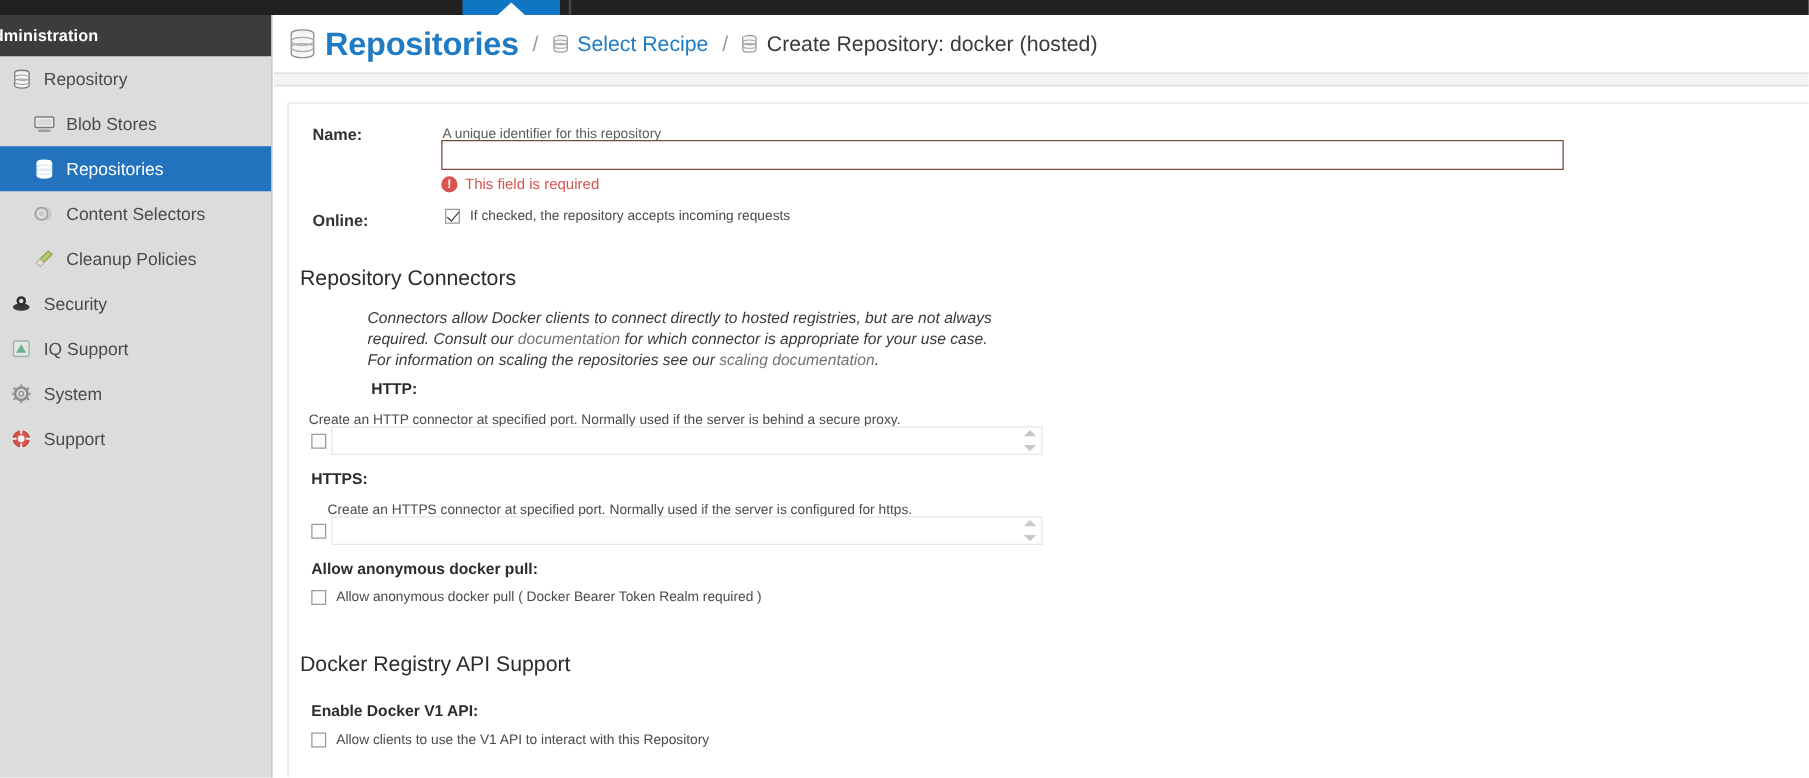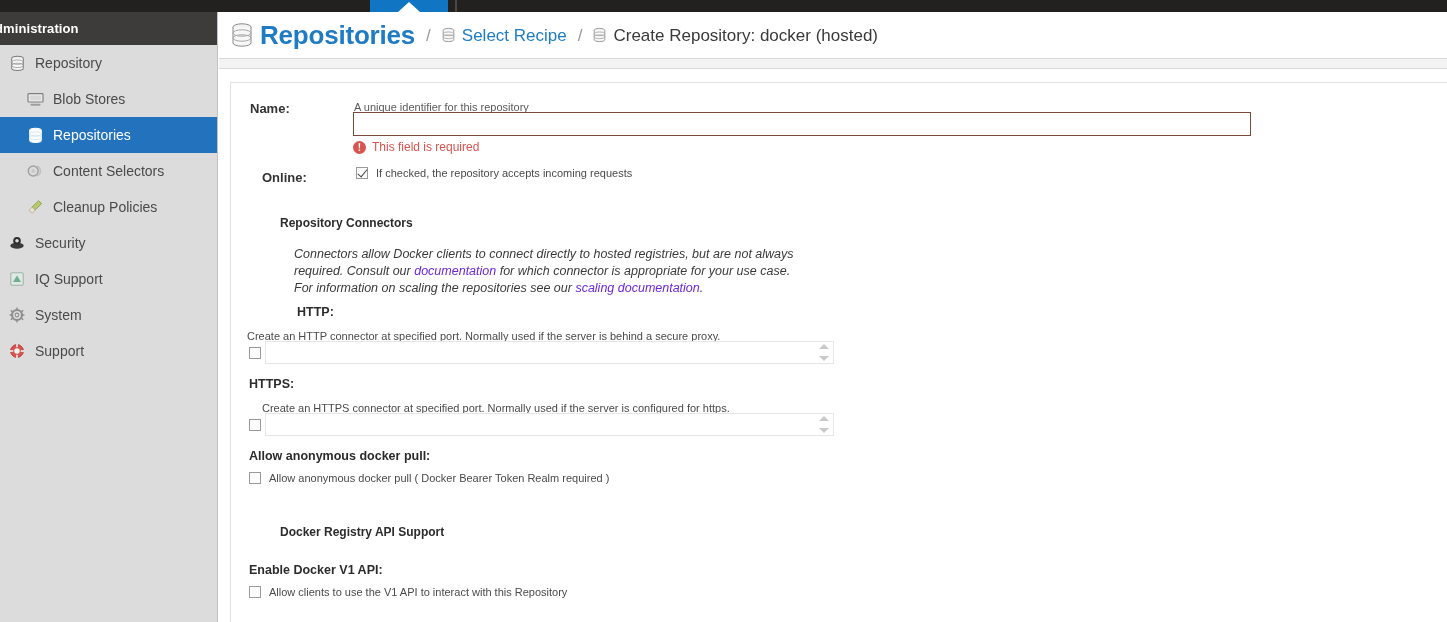--- a/index.html
+++ b/index.html
@@ -219,34 +219,33 @@
     display: flex;
     align-items: flex-start;
   }
   .cbx-row .cbx-label {
     font-size: 11px;
     color: #4a4a4a;
     margin-left: 8px;
   }
 
   .section-title {
-    font-size: 12px;
-    font-weight: bold;
+    font-size: 17px;
+    font-weight: normal;
     color: #2c2c2c;
-    margin-left: 40px;
   }
   .section-desc {
     font-size: 12.5px;
     font-style: italic;
     color: #3a3a3a;
     line-height: 17px;
     width: 500px;
   }
   .section-desc a {
-    color: #6d28d9;
+    color: #737373;
     text-decoration: none;
   }
   .sub-label {
     font-size: 12.5px;
     font-weight: bold;
     color: #2c2c2c;
   }
   .sub-desc {
     font-size: 11px;
     color: #4a4a4a;
@@ -470,21 +469,21 @@
     <div class="field-row" style="left:122px; top:29px;">
       <input class="name-input" type="text" placeholder="" style="">
     </div>
     <div class="field-row" style="left:122px; top:57px;">
       <span class="error-line">
         <span class="error-ico">!</span>
         <span>This field is required</span>
       </span>
     </div>
 
-    <div class="field-row" style="left:19px; top:85px;margin-left:12px;">
+    <div class="field-row" style="left:19px; top:85px;">
       <span class="field-label">Online:</span>
     </div>
     <div class="field-row" style="left:125px; top:84px;">
       <span class="cbx-row">
         <span class="cbx checked"></span>
         <span class="cbx-label">If checked, the repository accepts incoming requests</span>
       </span>
     </div>
 
     <div class="field-row" style="left:9px; top:130px;">

